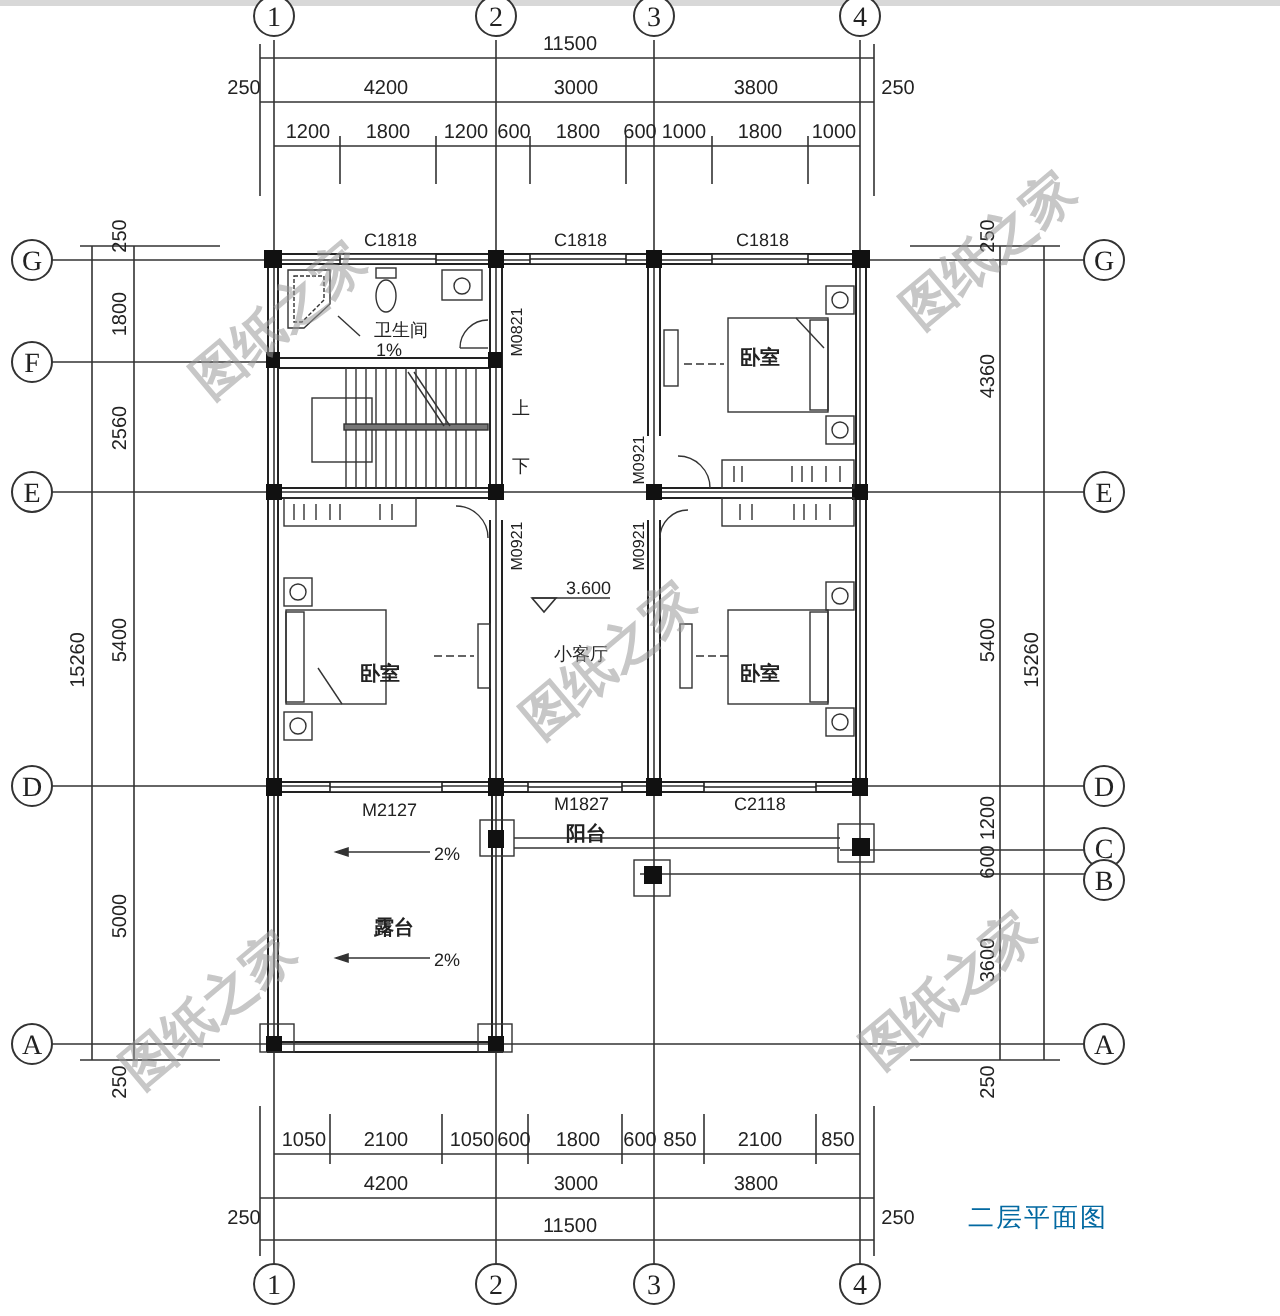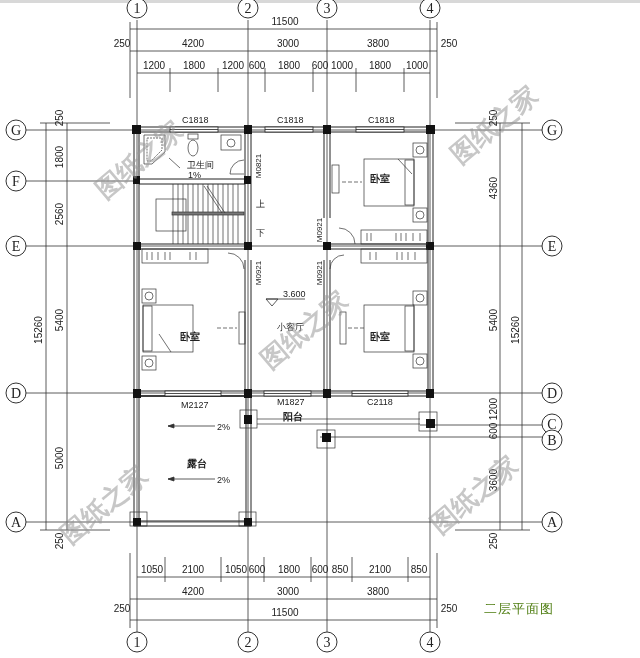--- a/index.html
+++ b/index.html
@@ -6,21 +6,21 @@
   body{width:640px;height:658px;overflow:hidden;position:relative;font-family:"Liberation Sans",sans-serif;}
   #plan{position:absolute;left:0;top:0;width:640px;height:658px;}
   .topbar{position:absolute;left:0;top:0;width:640px;height:3px;background:#d8d8d8;}
   svg text{font-family:"Liberation Sans",sans-serif;fill:#222;}
   .dim{font-size:10px;}
   .small{font-size:6px;}
   .lbl{font-size:9px;}
   .room{font-size:10px;font-weight:bold;}
   .axis{font-size:14px;font-family:"Liberation Serif",serif;}
   .wm{font-size:26px;fill:#9a9a9a;opacity:0.55;font-weight:bold;}
-  .title{position:absolute;left:484px;top:600px;font-size:13px;color:#4d7c0f;letter-spacing:1px;font-family:"DejaVu Sans",sans-serif;}
+  .title{position:absolute;left:484px;top:600px;font-size:13px;color:#0369a1;letter-spacing:1px;font-family:"DejaVu Sans",sans-serif;}
 </style>
 </head>
 <body>
 
 <div class="topbar"></div>
 
 <svg id="plan" viewBox="0 0 640 658" xmlns="http://www.w3.org/2000/svg" stroke="#222" fill="none" stroke-width="1">
 
   <g stroke="#333" stroke-width="0.8">
     <line x1="137" y1="20" x2="137" y2="632"></line>

